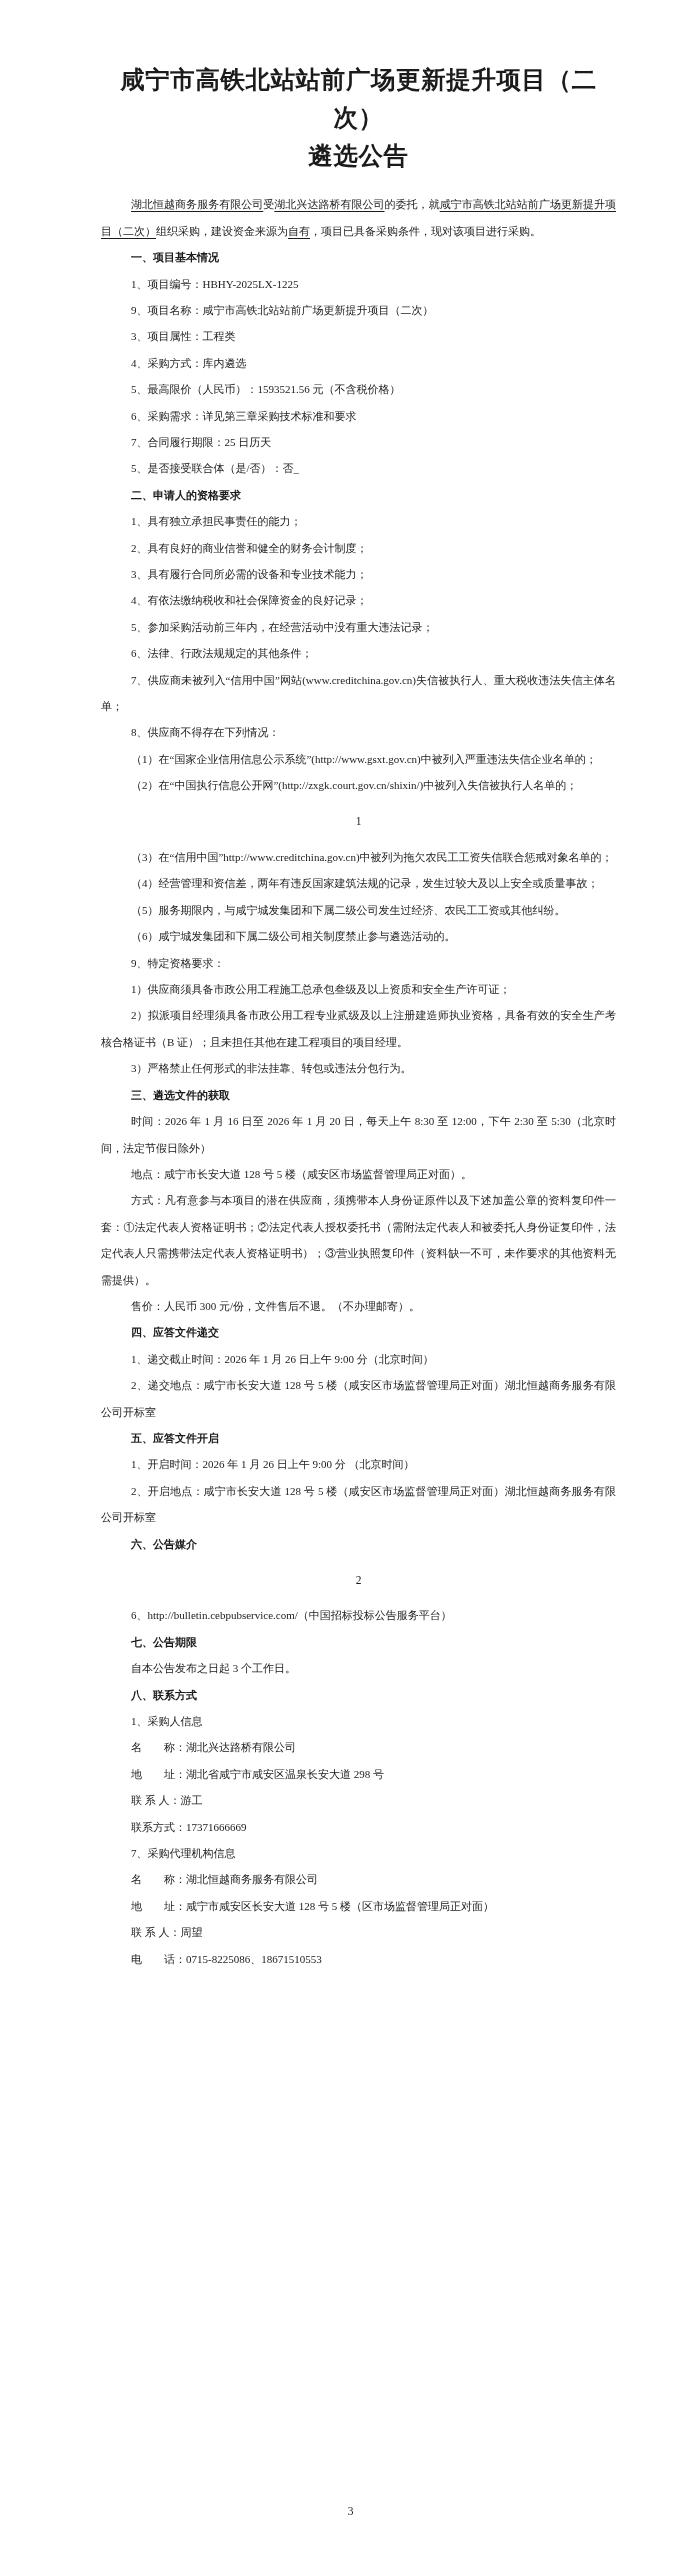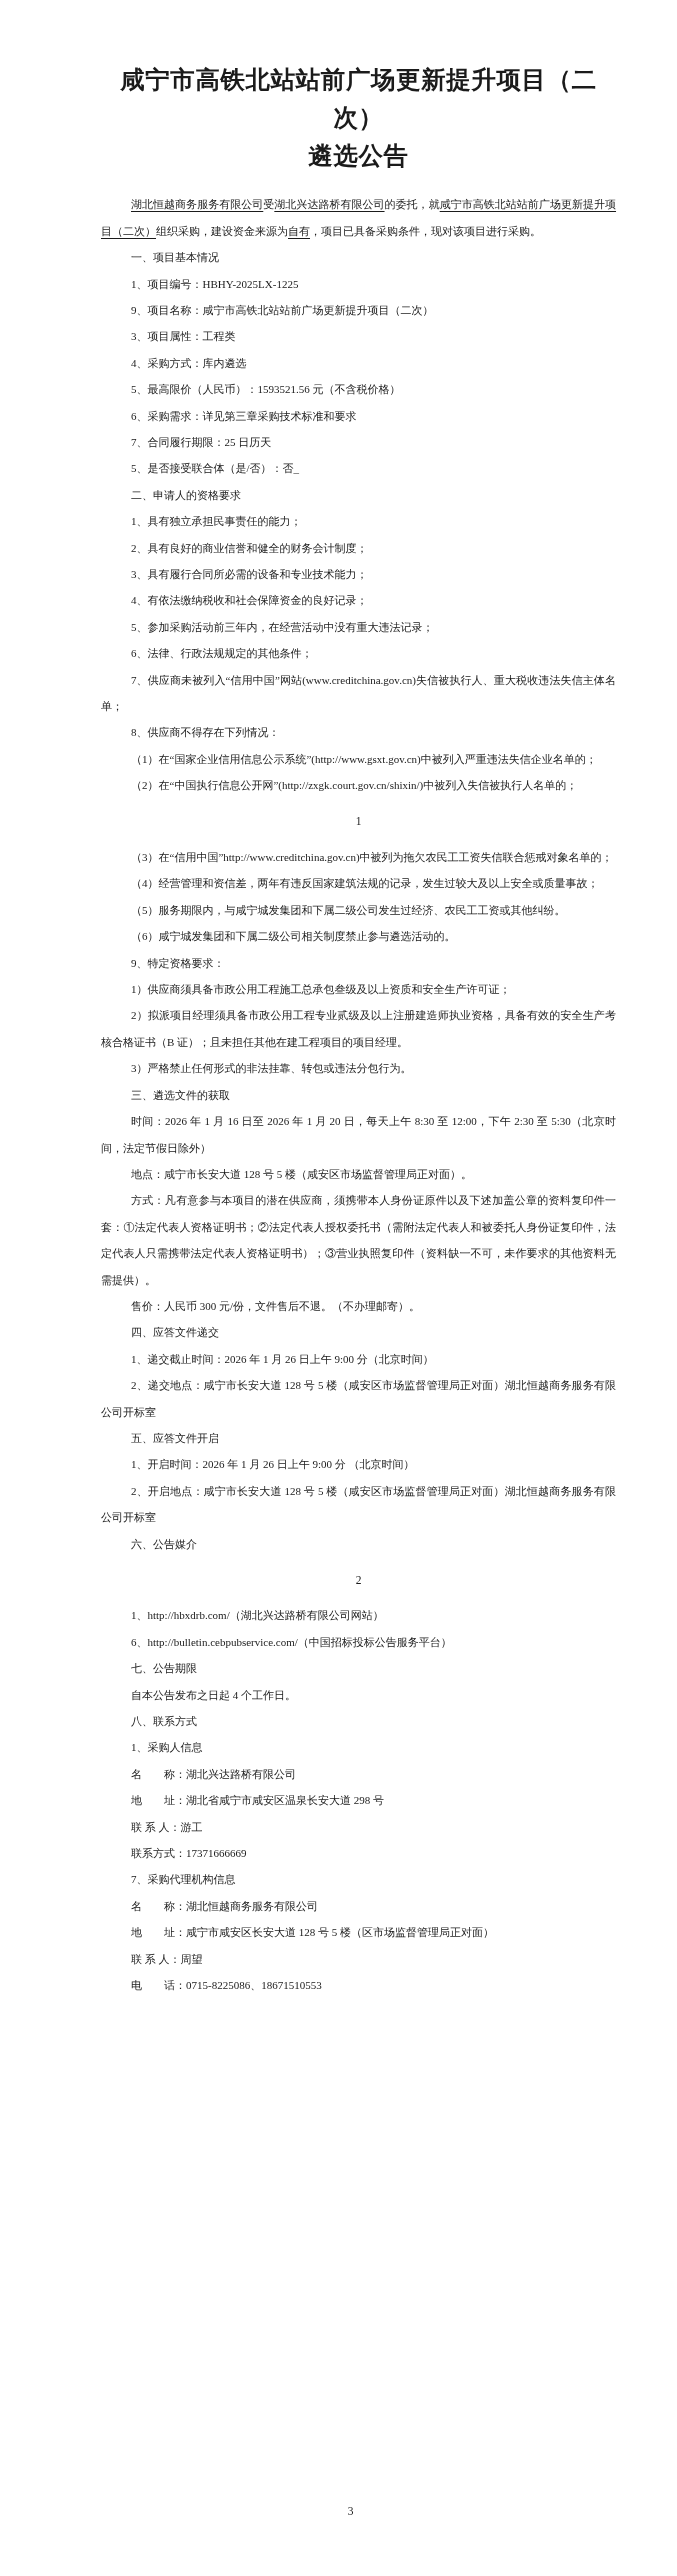--- a/index.html
+++ b/index.html
@@ -29,21 +29,21 @@
   }
   .title .tl { display: block; }
   .para, .sec {
     margin: 0;
     font-size: 11px;
     line-height: 26.4px;
     text-align: justify;
     text-indent: 30px;
     word-break: break-all;
   }
-  .sec { font-weight: 400; }
+  .sec { font-weight: 700; }
   .u {
     text-decoration: underline;
     text-decoration-thickness: 0.7px;
     text-underline-offset: 3.4px;
   }
   .pagenum {
     margin: 9.5px 0;
     font-size: 11.5px;
     line-height: 26.4px;
     text-align: center;
@@ -113,25 +113,24 @@
   <p class="para">2、递交地点：咸宁市长安大道 128 号 5 楼（咸安区市场监督管理局正对面）湖北恒越商务服务有限公司开标室</p>
 
   <h2 class="sec">五、应答文件开启</h2>
   <p class="para">1、开启时间：2026 年 1 月 26 日上午 9:00 分 （北京时间）</p>
   <p class="para">2、开启地点：咸宁市长安大道 128 号 5 楼（咸安区市场监督管理局正对面）湖北恒越商务服务有限公司开标室</p>
 
   <h2 class="sec">六、公告媒介</h2>
 
   <div class="pagenum">2</div>
 
-  <p class="para">1、http://hbxdrb.com/（湖北兴达路桥有限公司网站）</p>
   <p class="para">6、http://bulletin.cebpubservice.com/（中国招标投标公告服务平台）</p>
 
   <h2 class="sec">七、公告期限</h2>
-  <p class="para">自本公告发布之日起 4 个工作日。</p>
+  <p class="para">自本公告发布之日起 3 个工作日。</p>
 
   <h2 class="sec">八、联系方式</h2>
   <p class="para">1、采购人信息</p>
   <p class="para">名　　称：湖北兴达路桥有限公司</p>
   <p class="para">地　　址：湖北省咸宁市咸安区温泉长安大道 298 号</p>
   <p class="para">联 系 人：游工</p>
   <p class="para">联系方式：17371666669</p>
   <p class="para">7、采购代理机构信息</p>
   <p class="para">名　　称：湖北恒越商务服务有限公司</p>
   <p class="para">地　　址：咸宁市咸安区长安大道 128 号 5 楼（区市场监督管理局正对面）</p>

